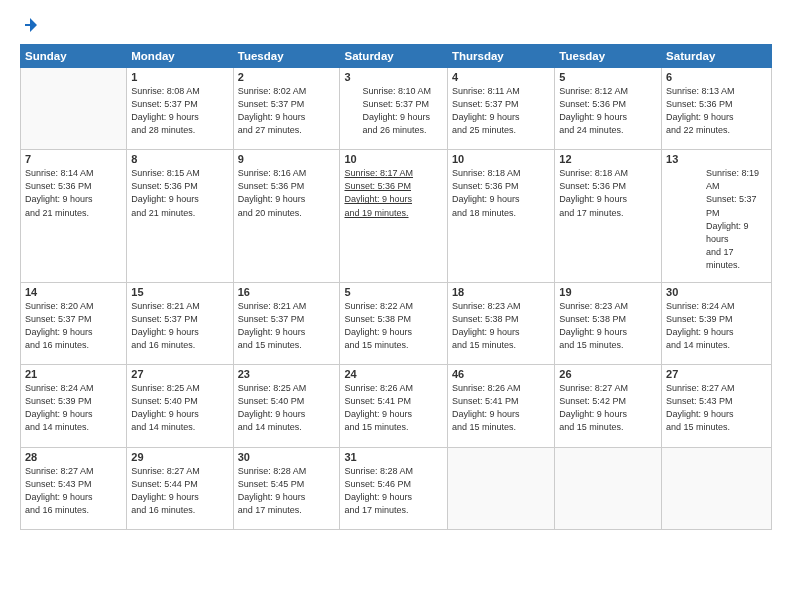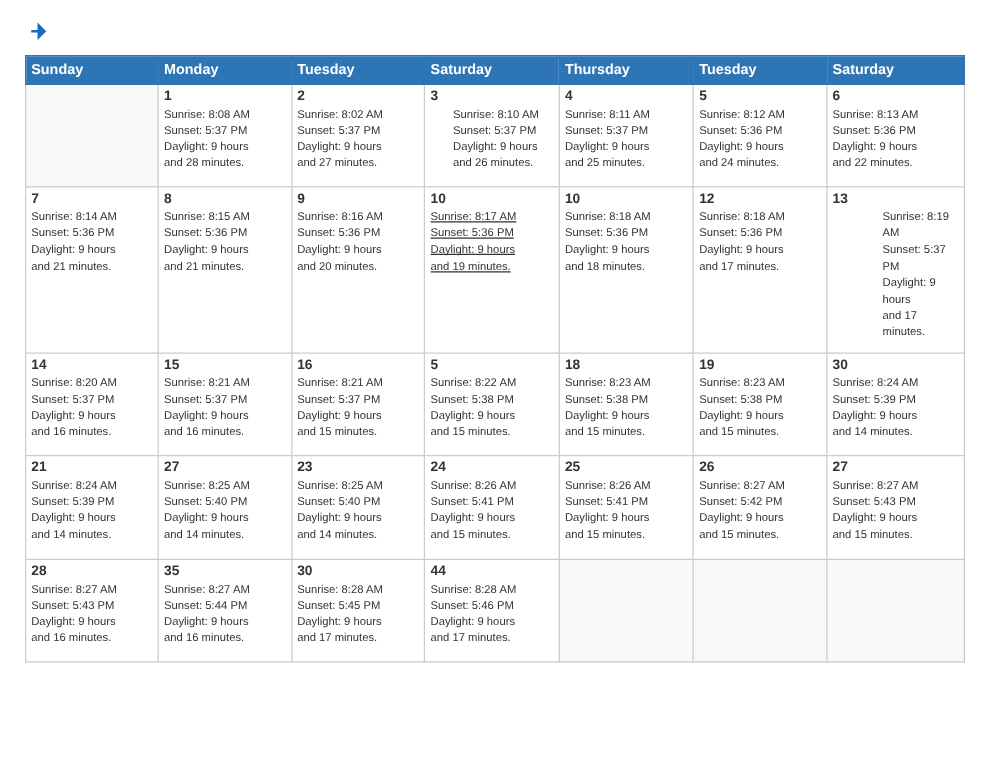--- a/index.html
+++ b/index.html
@@ -300,21 +300,21 @@
 and 14 minutes.</div>
           </td>
           <td>
             <span class="day-num">24</span>
             <div class="day-info" style="white-space: pre-line;">Sunrise: 8:26 AM
 Sunset: 5:41 PM
 Daylight: 9 hours
 and 15 minutes.</div>
           </td>
           <td>
-            <span class="day-num">25</span>
+            <span class="day-num">46</span>
             <div class="day-info" style="white-space: pre-line;">Sunrise: 8:26 AM
 Sunset: 5:41 PM
 Daylight: 9 hours
 and 15 minutes.</div>
           </td>
           <td>
             <span class="day-num">26</span>
             <div class="day-info" style="white-space: pre-line;">Sunrise: 8:27 AM
 Sunset: 5:42 PM
 Daylight: 9 hours
@@ -330,35 +330,35 @@
         </tr>
         <tr>
           <td>
             <span class="day-num">28</span>
             <div class="day-info" style="white-space: pre-line;">Sunrise: 8:27 AM
 Sunset: 5:43 PM
 Daylight: 9 hours
 and 16 minutes.</div>
           </td>
           <td>
-            <span class="day-num">35</span>
+            <span class="day-num">29</span>
             <div class="day-info" style="white-space: pre-line;">Sunrise: 8:27 AM
 Sunset: 5:44 PM
 Daylight: 9 hours
 and 16 minutes.</div>
           </td>
           <td>
             <span class="day-num">30</span>
             <div class="day-info" style="white-space: pre-line;">Sunrise: 8:28 AM
 Sunset: 5:45 PM
 Daylight: 9 hours
 and 17 minutes.</div>
           </td>
           <td>
-            <span class="day-num">44</span>
+            <span class="day-num">31</span>
             <div class="day-info" style="white-space: pre-line;">Sunrise: 8:28 AM
 Sunset: 5:46 PM
 Daylight: 9 hours
 and 17 minutes.</div>
           </td>
           <td class="empty"></td>
           <td class="empty"></td>
           <td class="empty"></td>
         </tr>
       </tbody>

